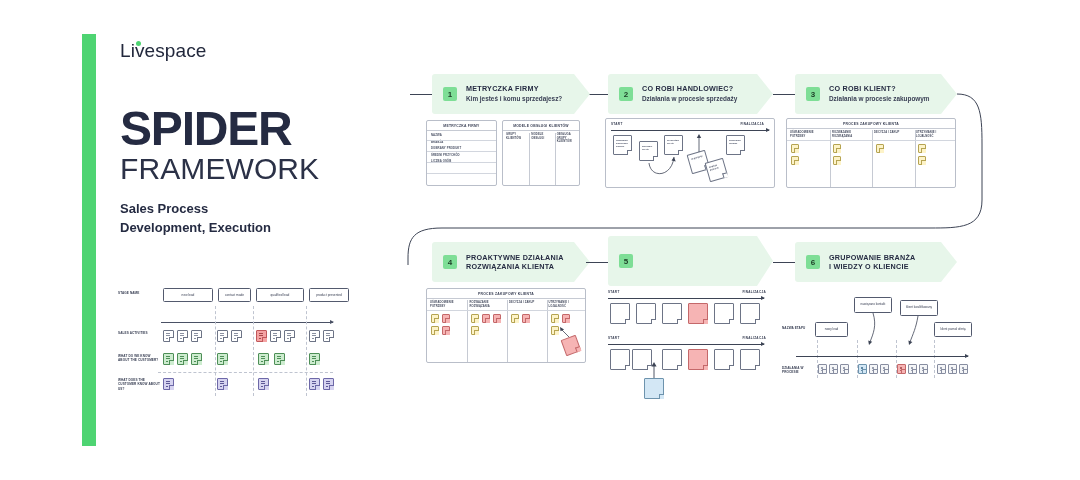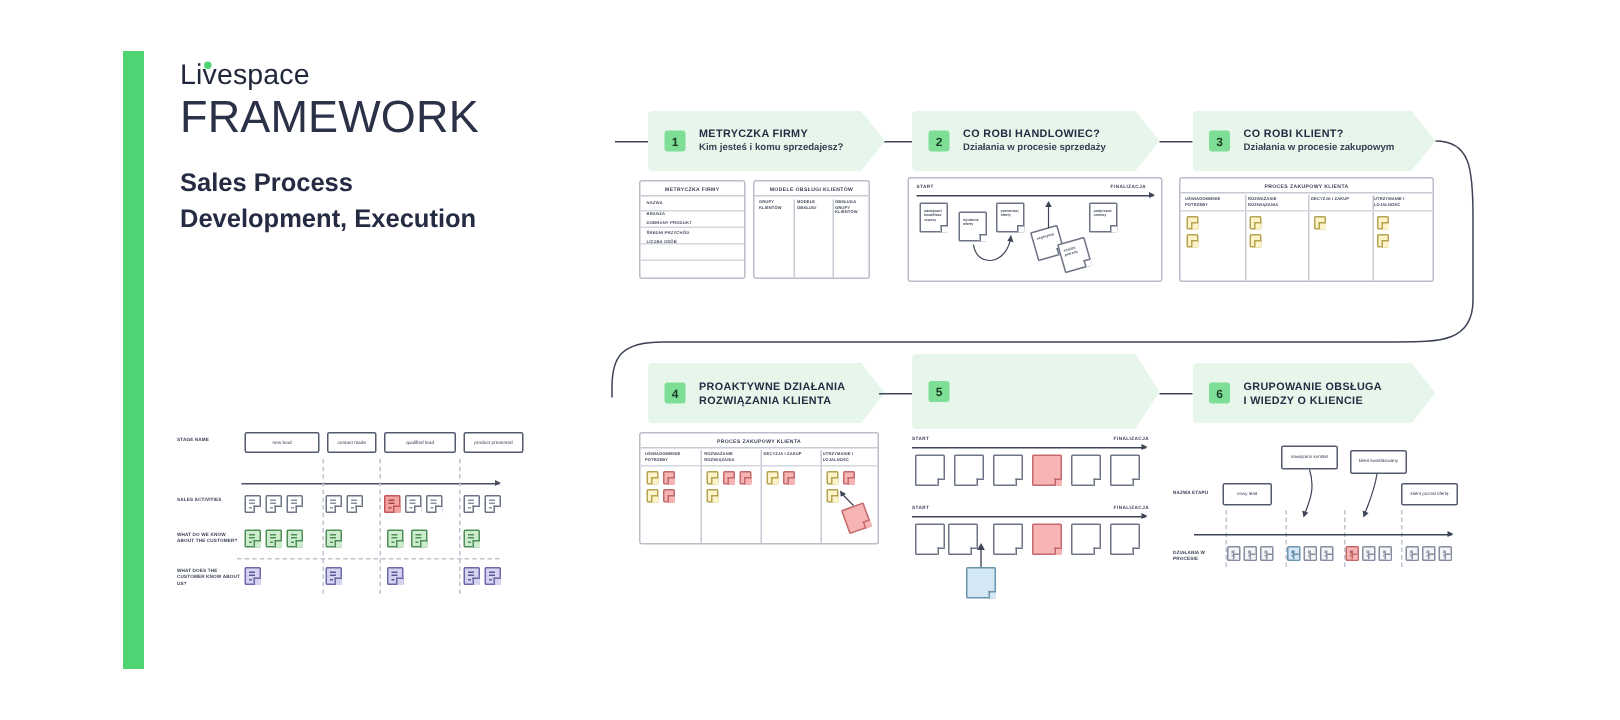--- a/index.html
+++ b/index.html
@@ -17,21 +17,21 @@
 
   
   .green-bar { position:absolute; left:82px; top:34px; width:14px; height:412px; background:#4ed472; }
   .left-panel { position:absolute; left:120px; top:40px; width:270px; }
 
   .logo { font-size:19px; font-weight:400; letter-spacing:.1px; color:#22283c; position:relative; display:inline-block; }
   .logo .dot { position:absolute; width:5px; height:5px; border-radius:50%; background:#4ed472; left:16px; top:1px; }
 
   .title-big { font-size:48px; font-weight:bold; letter-spacing:-1.2px; line-height:.96; color:#252b42; margin-top:44px; }
   .title-sub { font-size:30px; font-weight:300; letter-spacing:.1px; line-height:1; color:#2b3147; margin-top:2px; }
-  .tagline { font-size:17px; font-weight:bold; line-height:1.42; color:#252b42; margin-top:16px; }
+  .tagline { font-size:13px; font-weight:bold; line-height:1.42; color:#252b42; margin-top:16px; }
 
   
   .mini { position:absolute; left:118px; top:288px; width:215px; height:108px; }
   .mini-rowlabel { position:absolute; font-size:3.1px; font-weight:bold; line-height:1.45; color:#3a4055; letter-spacing:.1px; width:42px; }
   .stagebox { position:absolute; border:0.7px solid #535a6e; border-radius:1.5px; background:#fff;
               font-size:3.2px; color:#3a4055; text-align:center; display:flex; align-items:center;
               justify-content:center; height:14px; line-height:1.25; }
   .mini-axis { position:absolute; left:43px; top:34px; width:172px; height:1px; background:#4a5165; }
   .mini-axis:after { content:""; position:absolute; right:-1px; top:-2.2px; border-left:4px solid #4a5165;
                      border-top:2.5px solid transparent; border-bottom:2.5px solid transparent; }
@@ -116,20 +116,21 @@
 
 <div id="page">
 
   <div class="green-bar"></div>
 
   <div class="left-panel">
     <div class="logo">
       <span>Livespace</span>
       <span class="dot"></span>
     </div>
+    <div class="title-big">SPIDER</div>
     <div class="title-sub">FRAMEWORK</div>
     <div class="tagline">
       <div>Sales Process</div>
       <div>Development, Execution</div>
     </div>
   </div>
 
   <div class="mini">
     <div class="mini-rowlabel" style="left:0;top:3px;">STAGE NAME</div>
     <div class="mini-rowlabel" style="left:0;top:43px;">SALES ACTIVITIES</div>
@@ -447,21 +448,21 @@
       <div class="snote bl" style="left:42px;top:88px;width:20px;height:21px;"></div>
       <svg class="ov" width="172" height="110">
         <path d="M 52 88 L 52 76" fill="none" stroke="#3d4455" stroke-width="0.9"></path>
         <path d="M 52 72 l -2.6 4.6 l 5.2 0" fill="#3d4455"></path>
       </svg>
     </div>
 
     <div class="chev" style="left:405px;top:182px;width:162px;">
       <div class="num">6</div>
       <div class="txt">
-        <div class="t1">GRUPOWANIE OBSŁUGA</div>
+        <div class="t1">GRUPOWANIE BRANŻA</div>
         <div class="t1">I WIEDZY O KLIENCIE</div>
       </div>
     </div>
 
     <div class="panel" style="left:392px;top:228px;width:192px;height:98px;border:none;">
       <div class="mini-rowlabel" style="left:0;top:38px;width:30px;">NAZWA ETAPU</div>
       <div class="mini-rowlabel" style="left:0;top:78px;width:30px;">DZIAŁANIA W PROCESIE</div>
 
       <div class="stagebox2" style="left:33px;top:34px;width:33px;height:15px;">nowy lead</div>
       <div class="stagebox2" style="left:72px;top:9px;width:38px;height:16px;">nawiązano kontakt</div>

